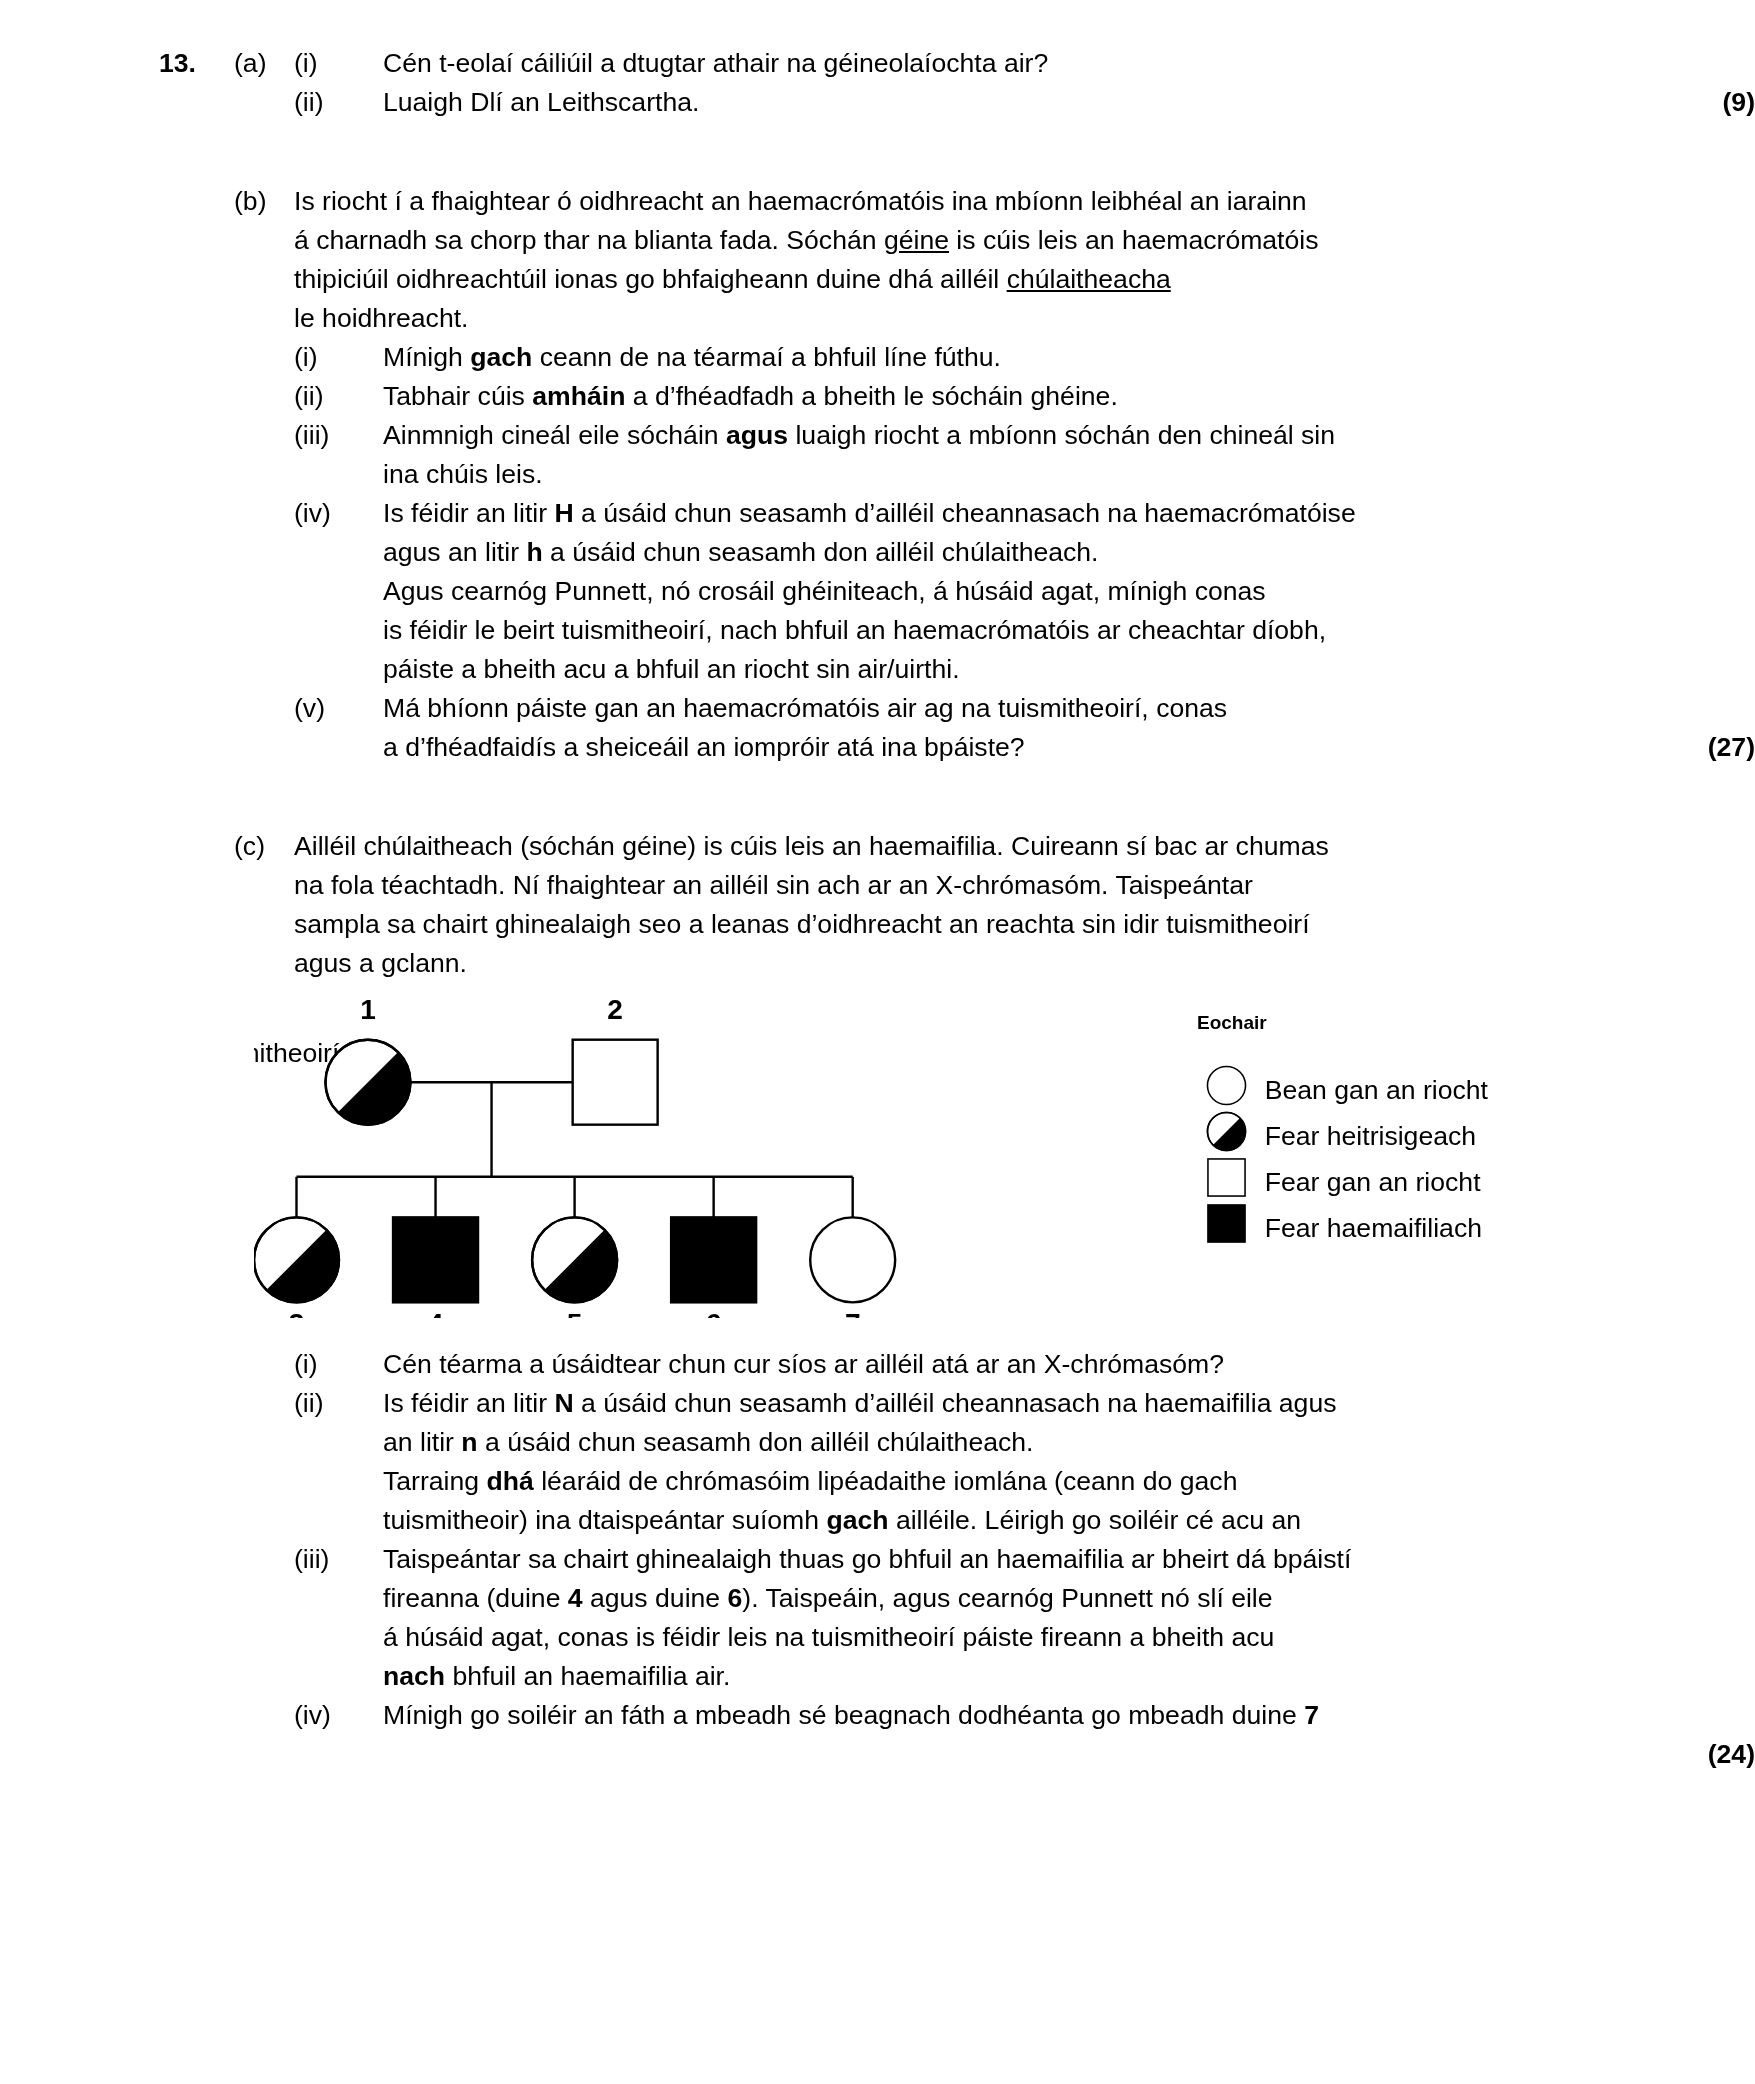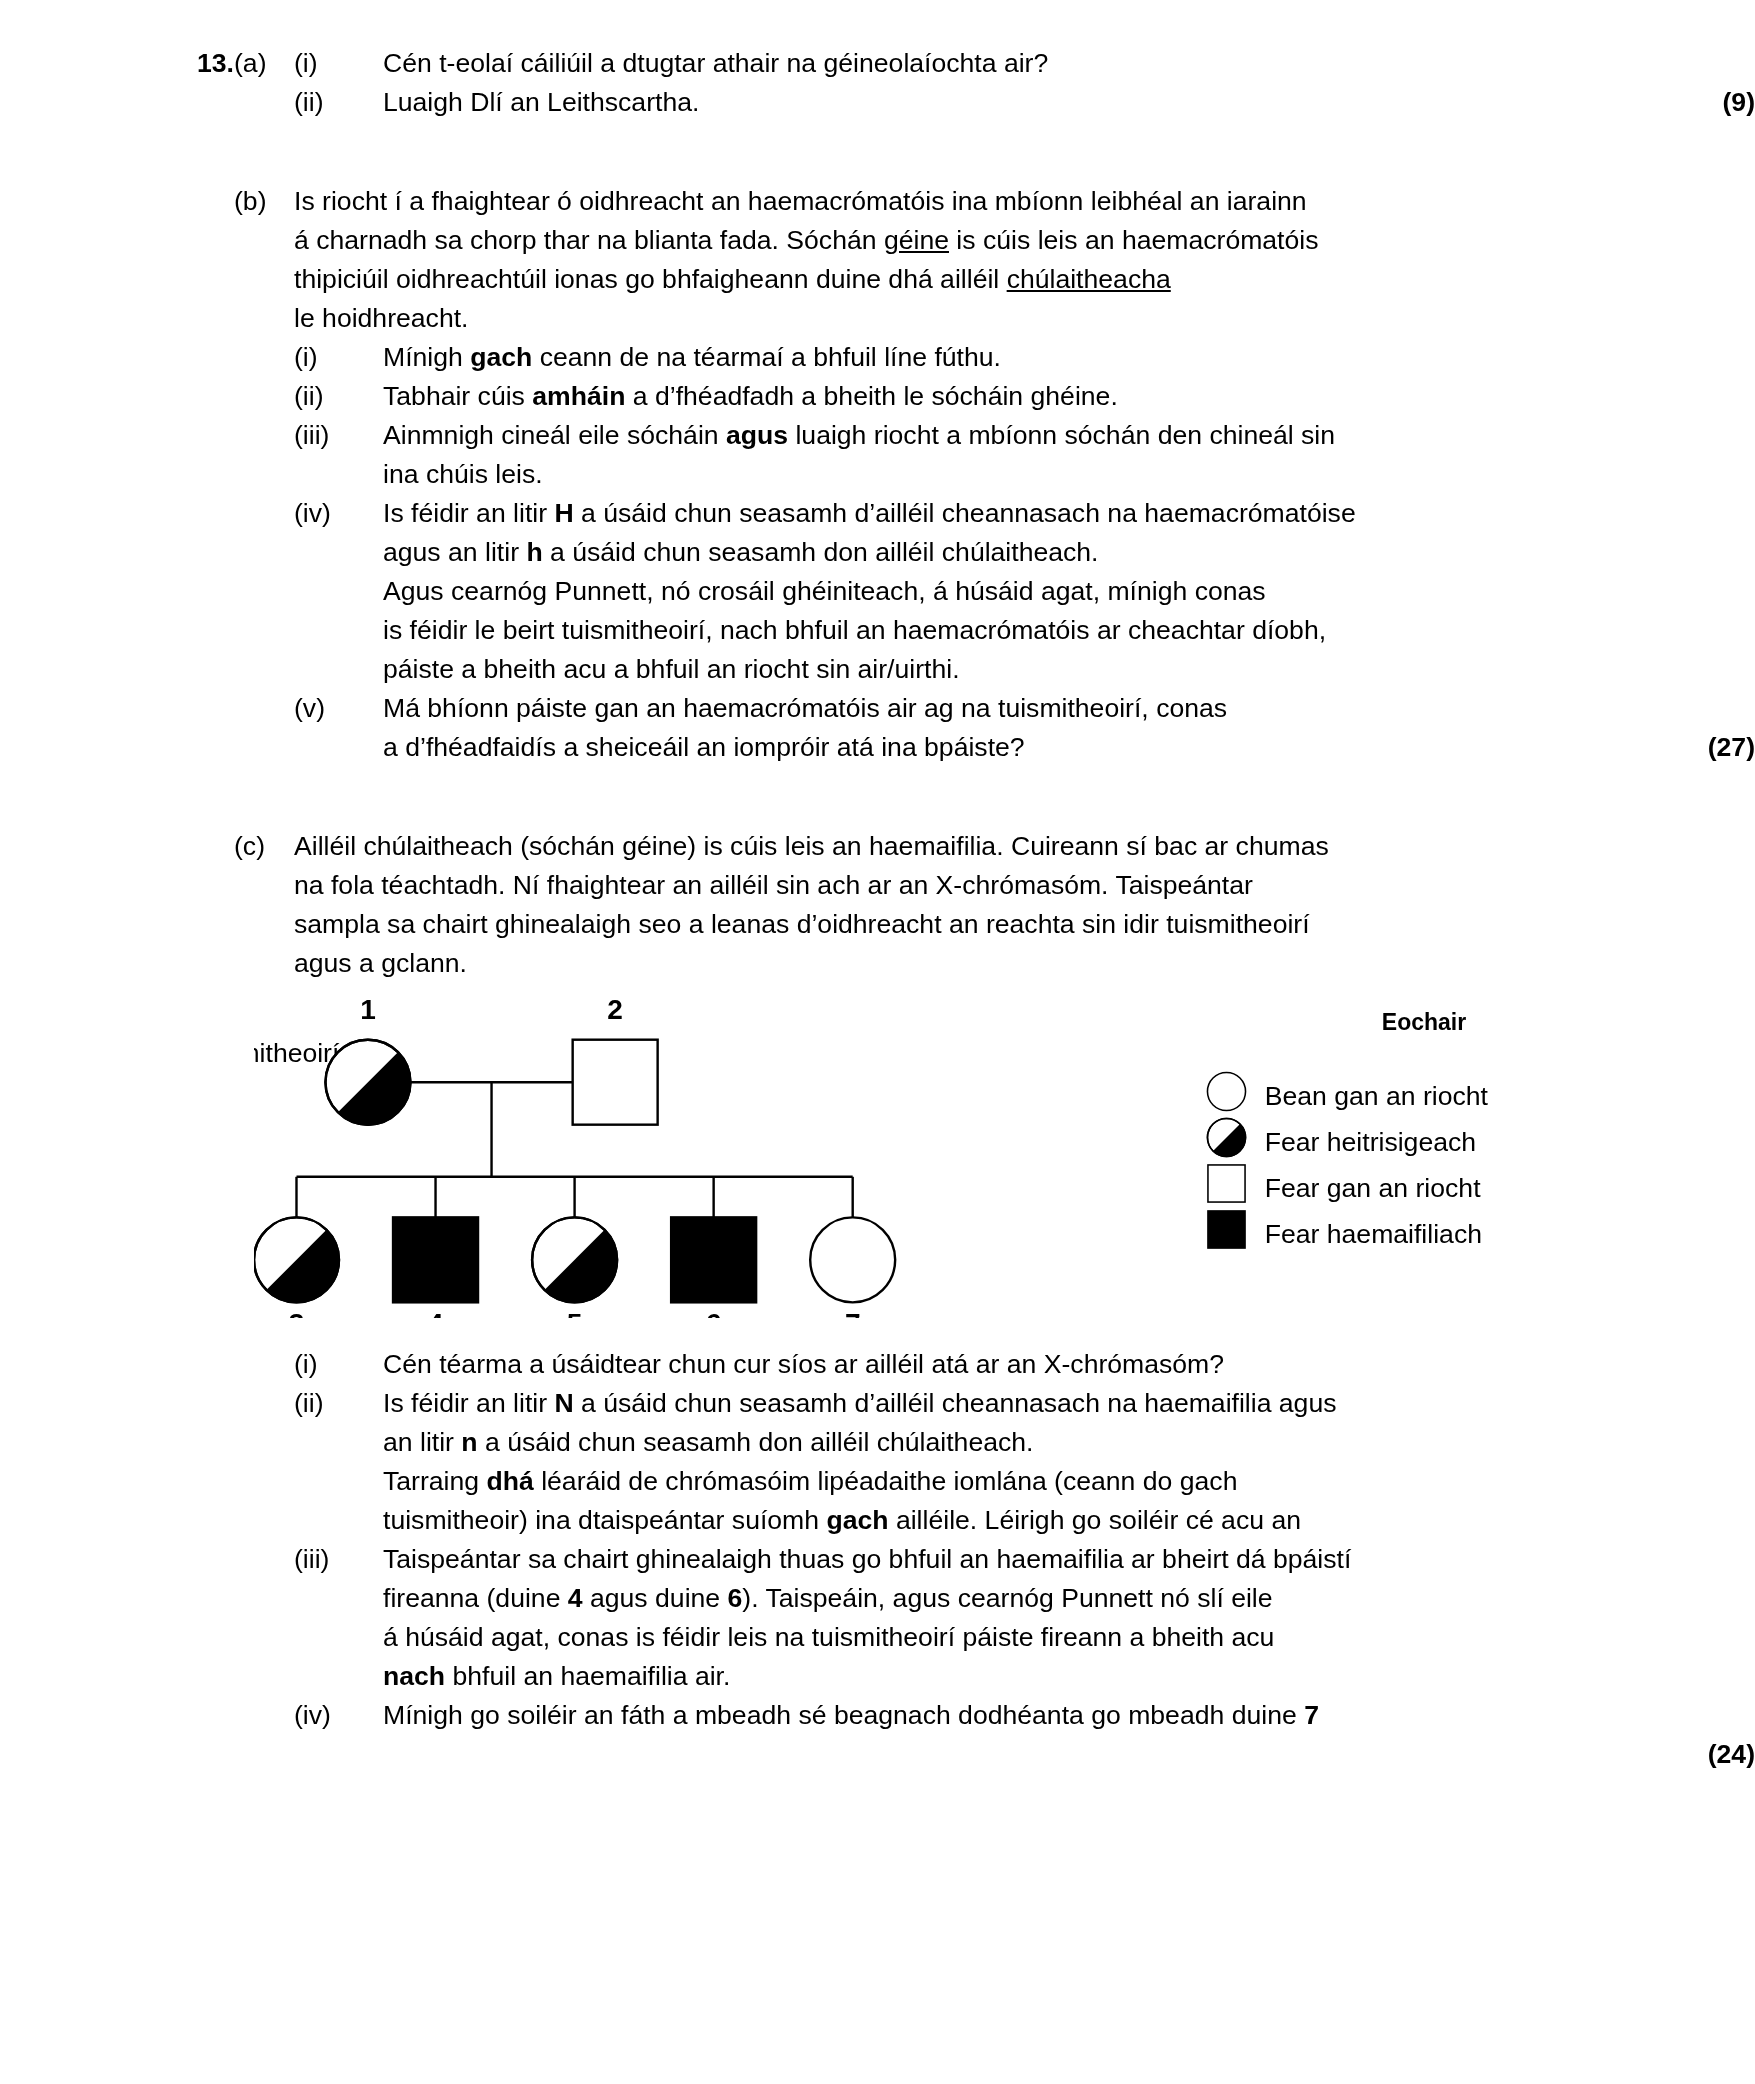--- a/index.html
+++ b/index.html
@@ -26,21 +26,21 @@
   
   .qrow {
     display: flex;
     align-items: flex-start;
     font-size: 26.6px;
     line-height: 39px;
   }
   .col-qnum {
     width: 75px;
     flex: 0 0 75px;
-    text-align: right;
+    text-align: left;
     font-weight: bold;
     padding-left: 159px;
     box-sizing: content-box;
   }
   .col-part {
     width: 60px;
     flex: 0 0 60px;
   }
   .col-roman {
     width: 89px;
@@ -80,24 +80,23 @@
     top: 0;
   }
   .keybox {
     position: absolute;
     left: 1038px;
     top: 9.7px;
     width: 454px;
   }
   .key-title {
     font-weight: bold;
-    font-size: 23px;
+    font-size: 19px;
     line-height: 33px;
-    margin-bottom: 27px;
-    text-align: center;
+    margin-bottom: 21px;
   }
   .key-row {
     display: flex;
     align-items: flex-end;
     height: 46px;
   }
   .key-sym {
     width: 58px;
     flex: 0 0 58px;
     display: flex;

